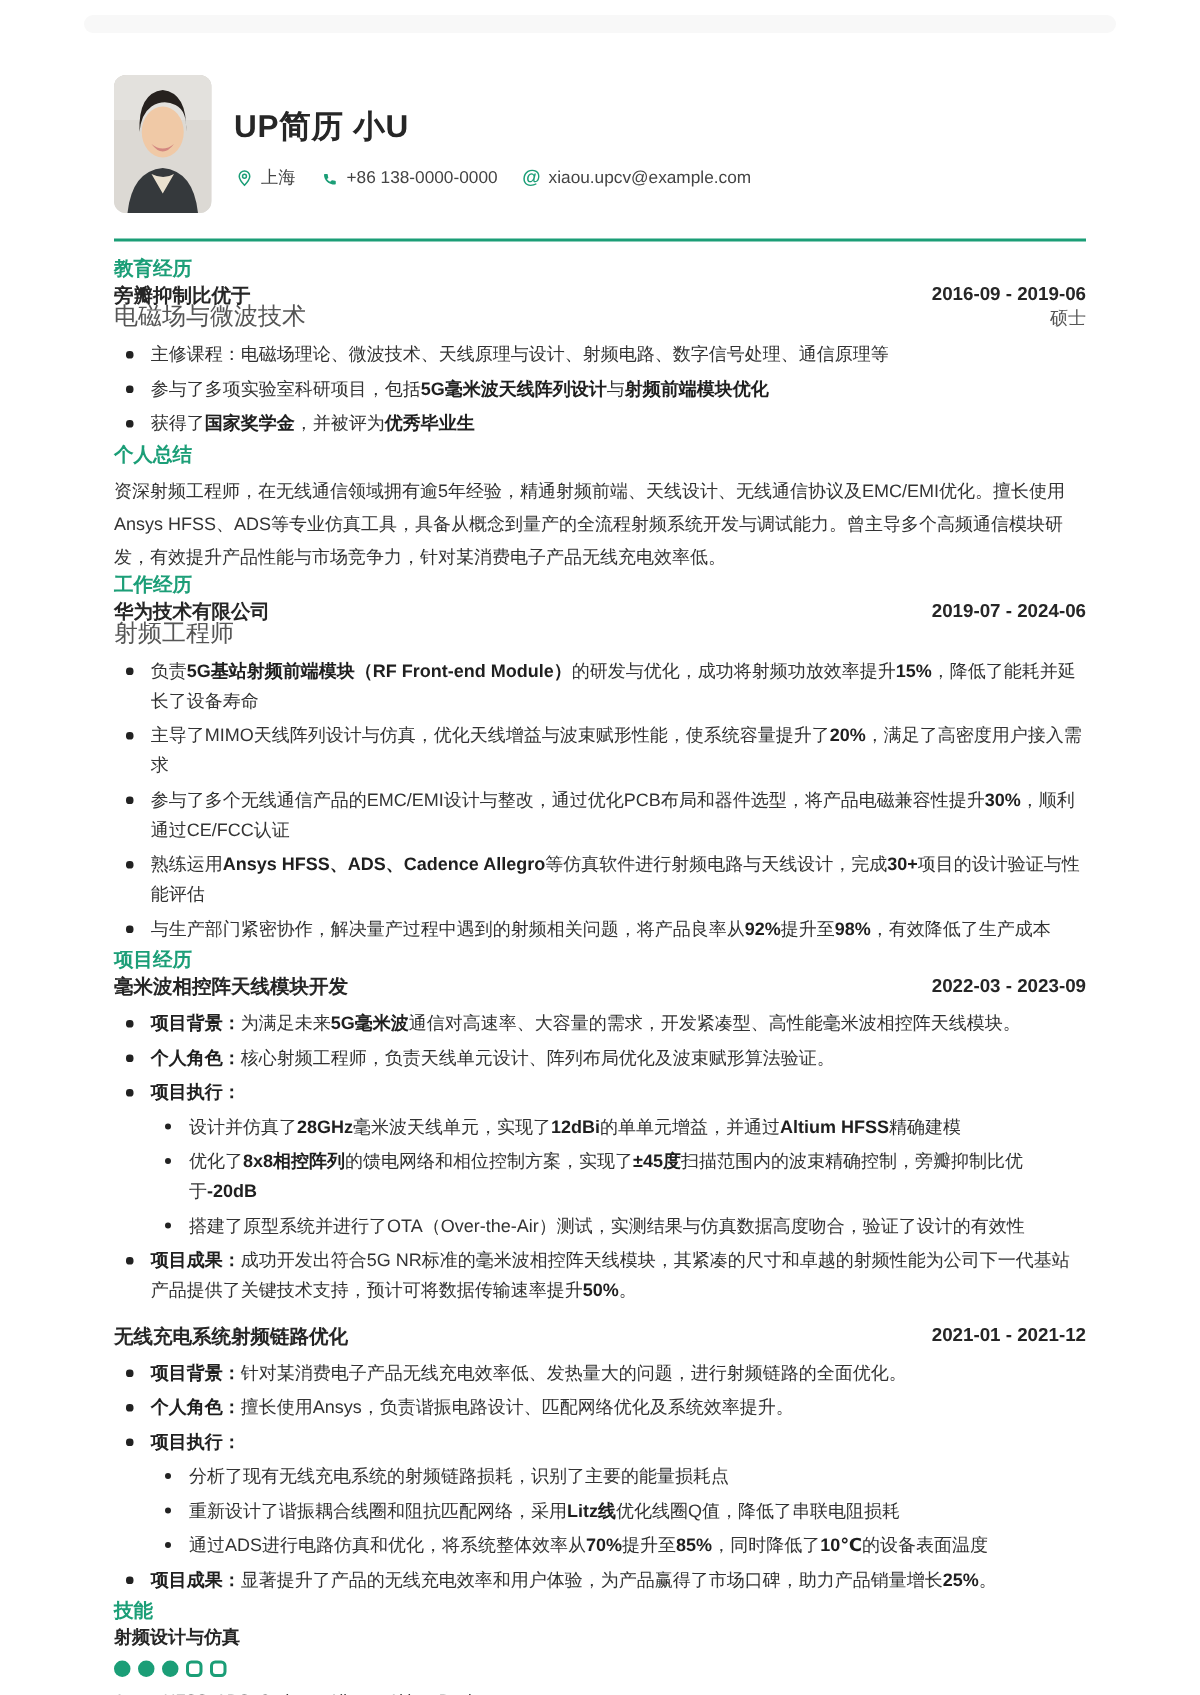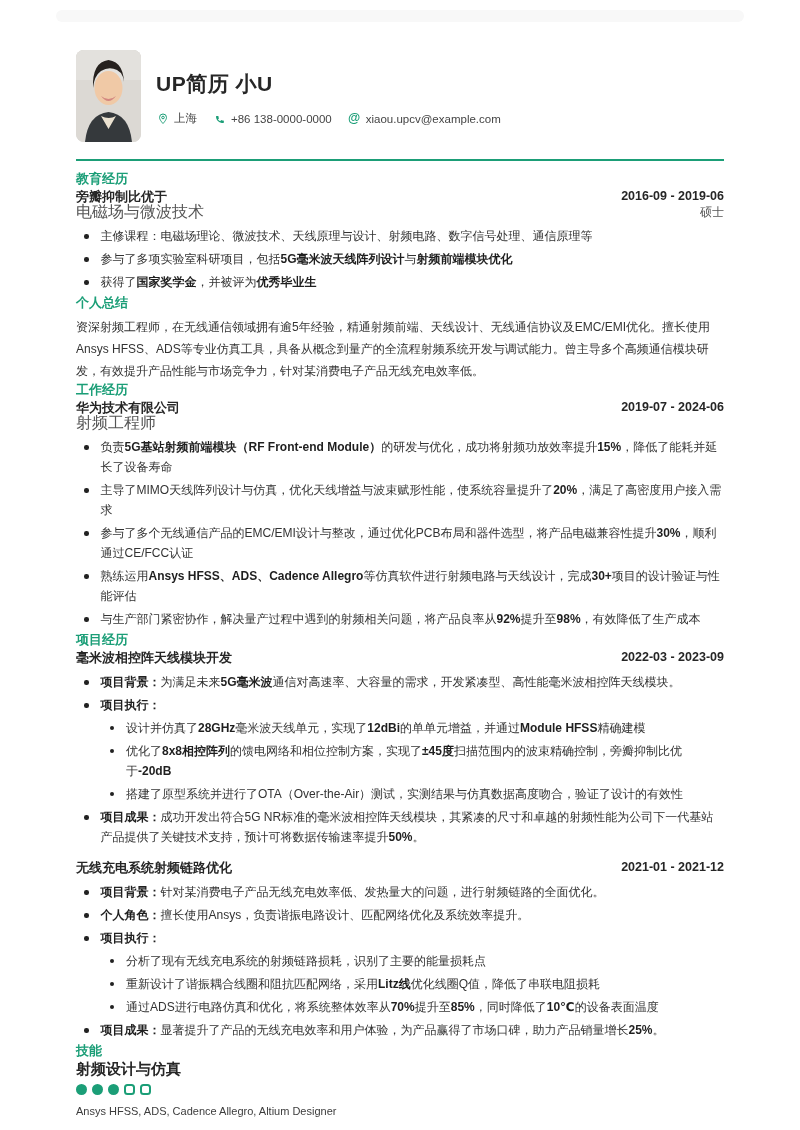--- a/index.html
+++ b/index.html
@@ -42,21 +42,21 @@
   .bullet-row{display:flex;align-items:flex-start;font-size:12px;line-height:20px;color:var(--text);margin-bottom:3px;}
   .bullet-marker{flex:0 0 auto;width:4.5px;height:4.5px;border-radius:50%;background:#222;margin:8px 12px 0 8px;}
   .bullet-row.sub .bullet-marker{width:4px;height:4px;margin-left:34px;}
   .bullet-text{flex:1;min-width:0;}
   .seg-b{font-weight:700;color:var(--strong);}
 
   .summary-text{margin:6px 0 0 0;font-size:12px;line-height:22px;color:var(--text);}
 
   .skill{margin-top:13px;}
   .skill:first-of-type{margin-top:3px;}
-  .skill-name{font-size:15px;font-weight:700;color:#262626;line-height:15px;}
+  .skill-name{font-size:12px;font-weight:700;color:#262626;line-height:15px;}
   .skill-dots{display:flex;gap:5px;margin:8px 0 9px 0;}
   .dot{width:11px;height:11px;}
   .dot.filled{background:var(--accent);border-radius:50%;}
   .dot.empty{background:#fff;border:2.5px solid var(--accent);border-radius:3.5px;}
   .skill-tools{font-size:11px;color:#3c3c3c;line-height:14px;}
 </style>
 </head>
 <body>
 
 <div class="page">
@@ -187,25 +187,29 @@
               <div class="entry-date">2022-03 - 2023-09</div>
             </div>
           </div>
           <div class="bullets">
             <div class="bullet-row">
               <span class="bullet-marker"></span>
               <span class="bullet-text"><span class="seg-b">项目背景：</span><span class="seg">为满足未来</span><span class="seg-b">5G毫米波</span><span class="seg">通信对高速率、大容量的需求，开发紧凑型、高性能毫米波相控阵天线模块。</span></span>
             </div>
             <div class="bullet-row">
               <span class="bullet-marker"></span>
+              <span class="bullet-text"><span class="seg-b">个人角色：</span><span class="seg">核心射频工程师，负责天线单元设计、阵列布局优化及波束赋形算法验证。</span></span>
+            </div>
+            <div class="bullet-row">
+              <span class="bullet-marker"></span>
               <span class="bullet-text"><span class="seg-b">项目执行：</span></span>
             </div>
             <div class="bullet-row sub">
               <span class="bullet-marker"></span>
-              <span class="bullet-text"><span class="seg">设计并仿真了</span><span class="seg-b">28GHz</span><span class="seg">毫米波天线单元，实现了</span><span class="seg-b">12dBi</span><span class="seg">的单单元增益，并通过</span><span class="seg-b">Module HFSS</span><span class="seg">精确建模</span></span>
+              <span class="bullet-text"><span class="seg">设计并仿真了</span><span class="seg-b">28GHz</span><span class="seg">毫米波天线单元，实现了</span><span class="seg-b">12dBi</span><span class="seg">的单单元增益，并通过</span><span class="seg-b">Altium HFSS</span><span class="seg">精确建模</span></span>
             </div>
             <div class="bullet-row sub">
               <span class="bullet-marker"></span>
               <span class="bullet-text"><span class="seg">优化了</span><span class="seg-b">8x8相控阵列</span><span class="seg">的馈电网络和相位控制方案，实现了</span><span class="seg-b">±45度</span><span class="seg">扫描范围内的波束精确控制，旁瓣抑制比优于</span><span class="seg-b">-20dB</span></span>
             </div>
             <div class="bullet-row sub">
               <span class="bullet-marker"></span>
               <span class="bullet-text"><span class="seg">搭建了原型系统并进行了OTA（Over-the-Air）测试，实测结果与仿真数据高度吻合，验证了设计的有效性</span></span>
             </div>
             <div class="bullet-row">

